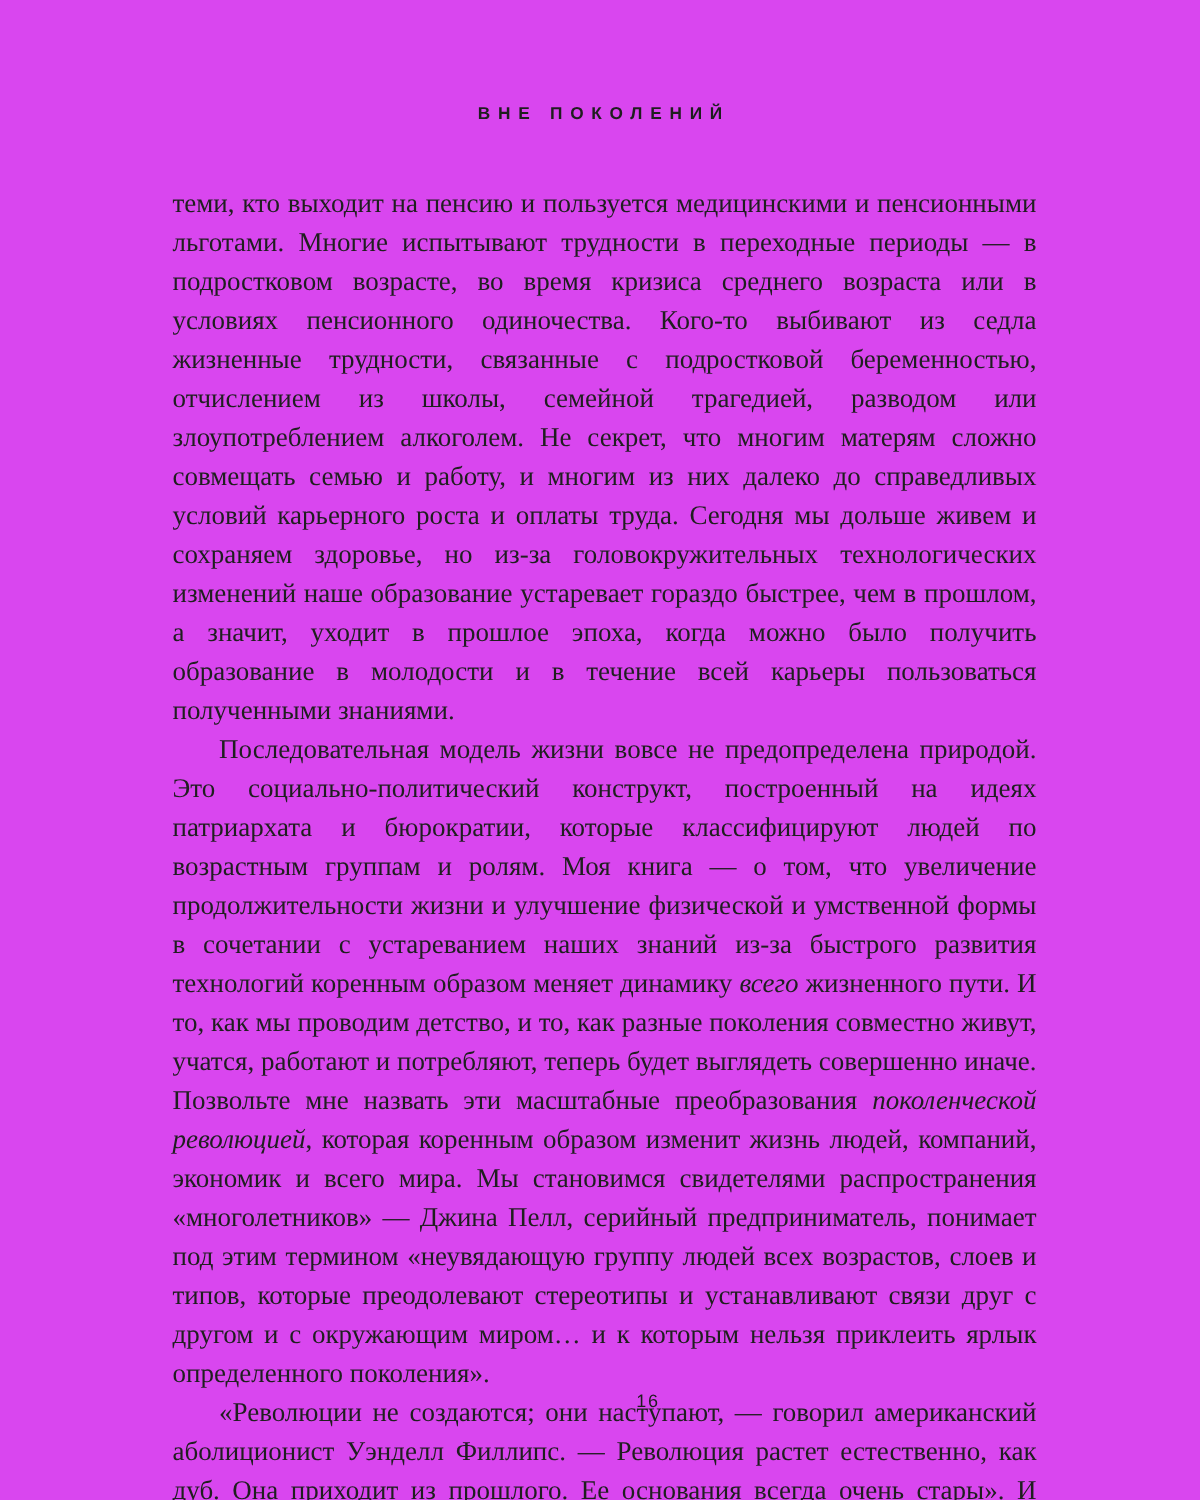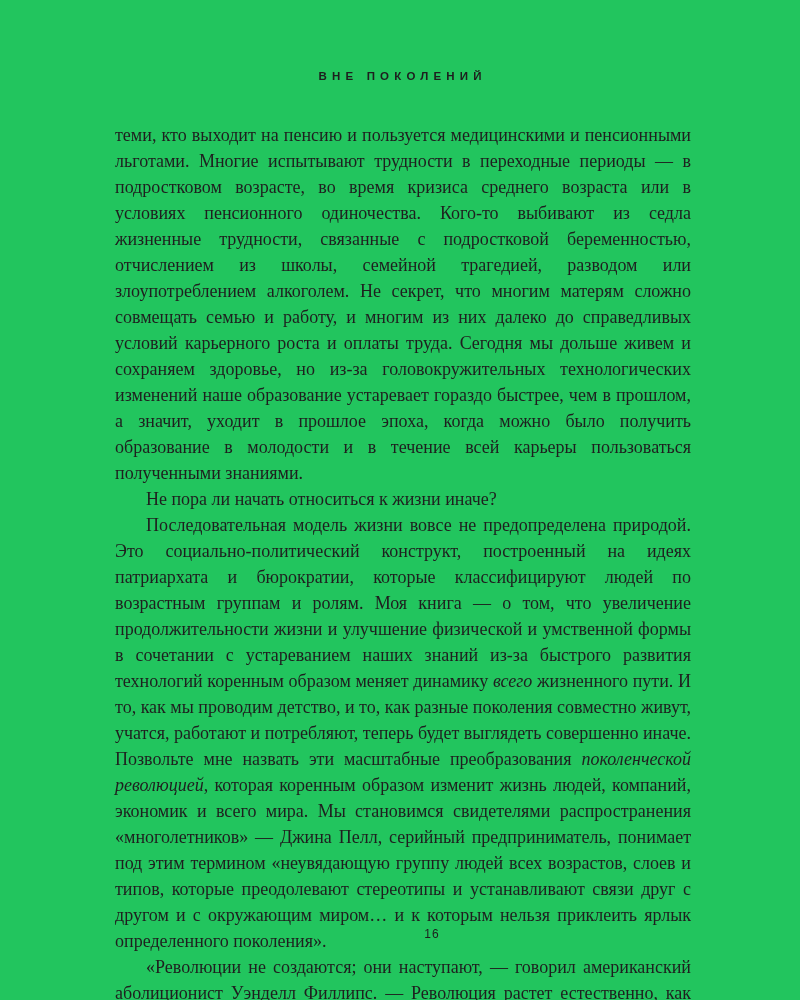--- a/index.html
+++ b/index.html
@@ -11,21 +11,21 @@
     width: 800px;
     height: 1000px;
     position: relative;
     font-family: "Liberation Serif", serif;
     color: #212121;
     overflow: hidden;
   }
   .page {
     position: absolute;
     inset: 0;
-    background: #22c55e;
+    background: #d946ef;
   }
   .running-head {
     position: absolute;
     top: 70px;
     left: 0;
     width: 100%;
     text-align: center;
     font-family: "Liberation Sans", sans-serif;
     font-size: 11.5px;
     font-weight: bold;
@@ -68,19 +68,18 @@
   }
 </style>
 </head>
 <body>
 
 <div class="page">
   <div class="running-head">ВНЕ ПОКОЛЕНИЙ</div>
 
   <div class="body-text">
       <p class="no-indent"><span>теми, кто выходит на пенсию и пользуется медицинскими и пенсионными льготами. Многие испытывают трудности в переходные периоды — в подростковом возрасте, во время кризиса среднего возраста или в условиях пенсионного одиночества. Кого-то выбивают из седла жизненные трудности, связанные с подростковой беременностью, отчислением из школы, семейной трагедией, разводом или злоупотреблением алкоголем. Не секрет, что многим матерям сложно совмещать семью и работу, и многим из них далеко до справедливых условий карьерного роста и оплаты труда. Сегодня мы дольше живем и сохраняем здоровье, но из-за головокружительных технологических изменений наше образование устаревает гораздо быстрее, чем в прошлом, а значит, уходит в прошлое эпоха, когда можно было получить образование в молодости и в течение всей карьеры пользоваться полученными знаниями.</span></p>
-      <p><span>Не пора ли начать относиться к жизни иначе?</span></p>
       <p><span>Последовательная модель жизни вовсе не предопределена природой. Это социально-политический конструкт, построенный на идеях патриархата и бюрократии, которые классифицируют людей по возрастным группам и ролям. Моя книга — о том, что увеличение продолжительности жизни и улучшение физической и умственной формы в сочетании с устареванием наших знаний из-за быстрого развития технологий коренным образом меняет динамику </span><span class="italic">всего</span><span> жизненного пути. И то, как мы проводим детство, и то, как разные поколения совместно живут, учатся, работают и потребляют, теперь будет выглядеть совершенно иначе. Позвольте мне назвать эти масштабные преобразования </span><span class="italic">поколенческой революцией</span><span>, которая коренным образом изменит жизнь людей, компаний, экономик и всего мира. Мы становимся свидетелями распространения «многолетников» — Джина Пелл, серийный предприниматель, понимает под этим термином «неувядающую группу людей всех возрастов, слоев и типов, которые преодолевают стереотипы и устанавливают связи друг с другом и с окружающим миром… и к которым нельзя приклеить ярлык определенного поколения».</span></p>
       <p><span>«Революции не создаются; они наступают, — говорил американский аболиционист Уэнделл Филлипс. — Революция растет естественно, как дуб. Она приходит из прошлого. Ее основания всегда очень стары». И действительно, революционный взлет «многолетников» — результат давних тенденций. В недалеком прошлом в мире сосуществовало не более четырех-пяти поколений людей, но теперь на планете одновременно проживают восемь поколений. В США к этим восьми поколениям относят поколение «альфа»</span></p>
     </div>
 
   <div class="page-number">16</div>
 </div>
 
 </body></html>

